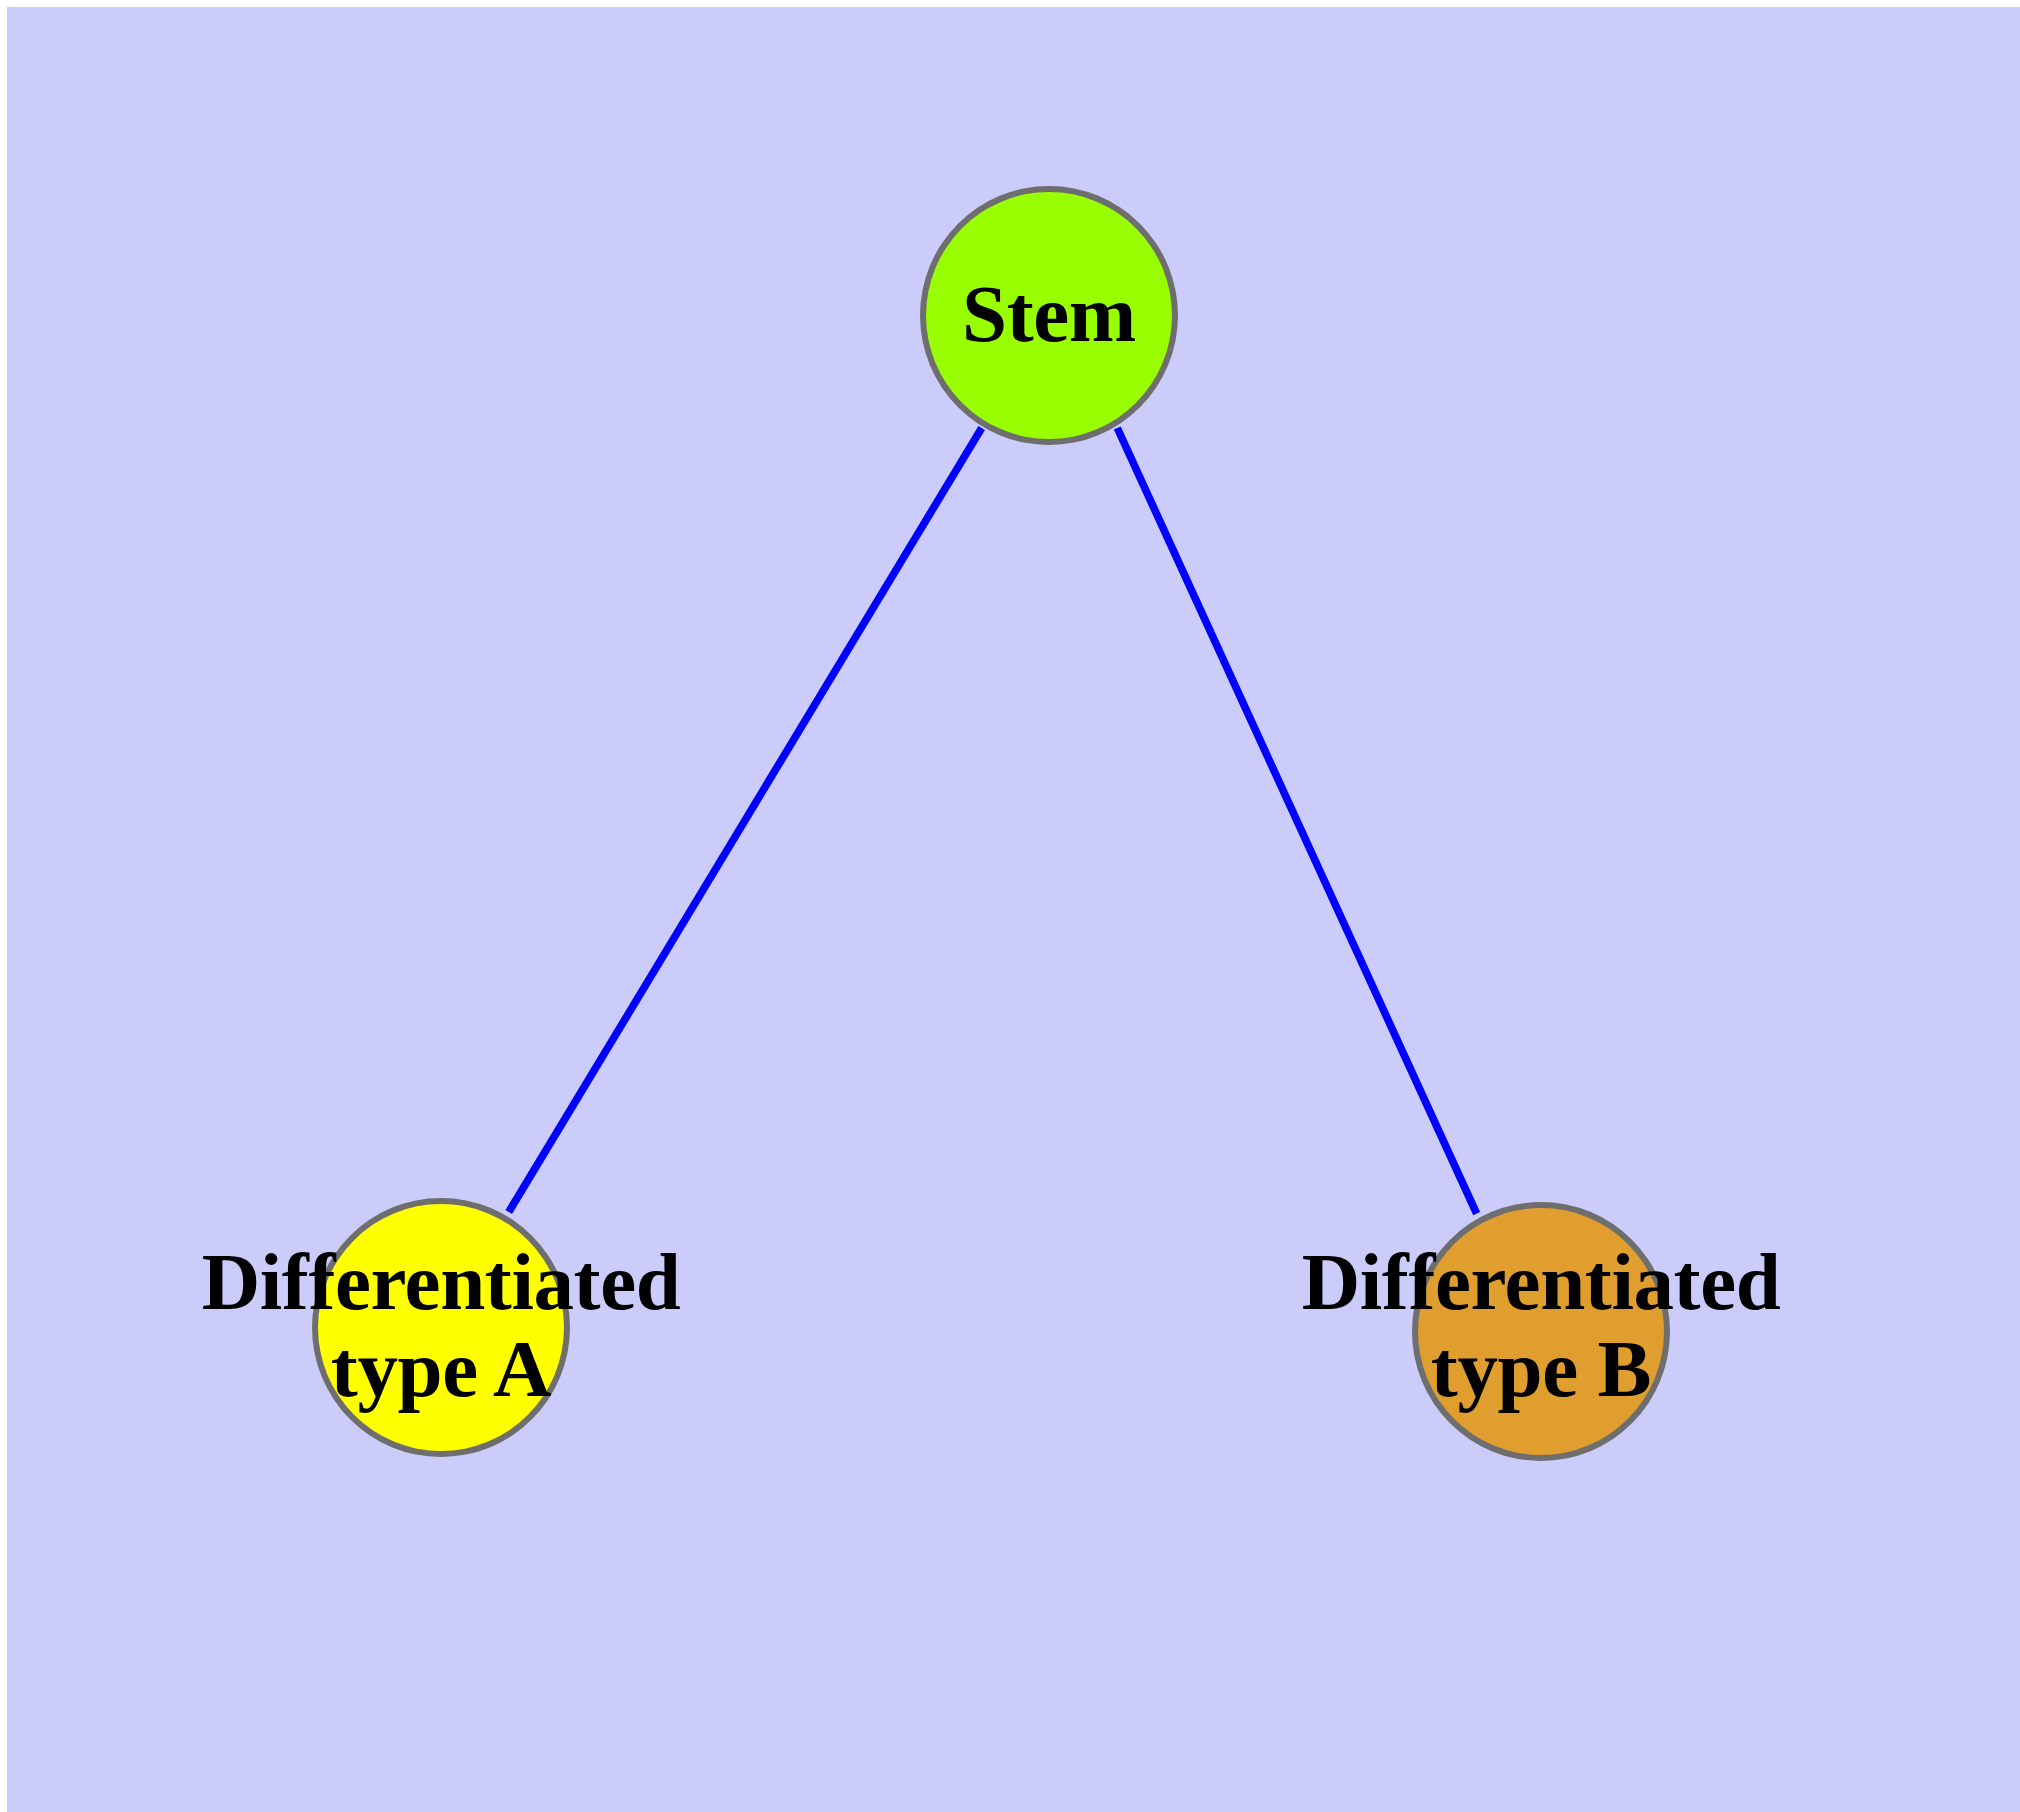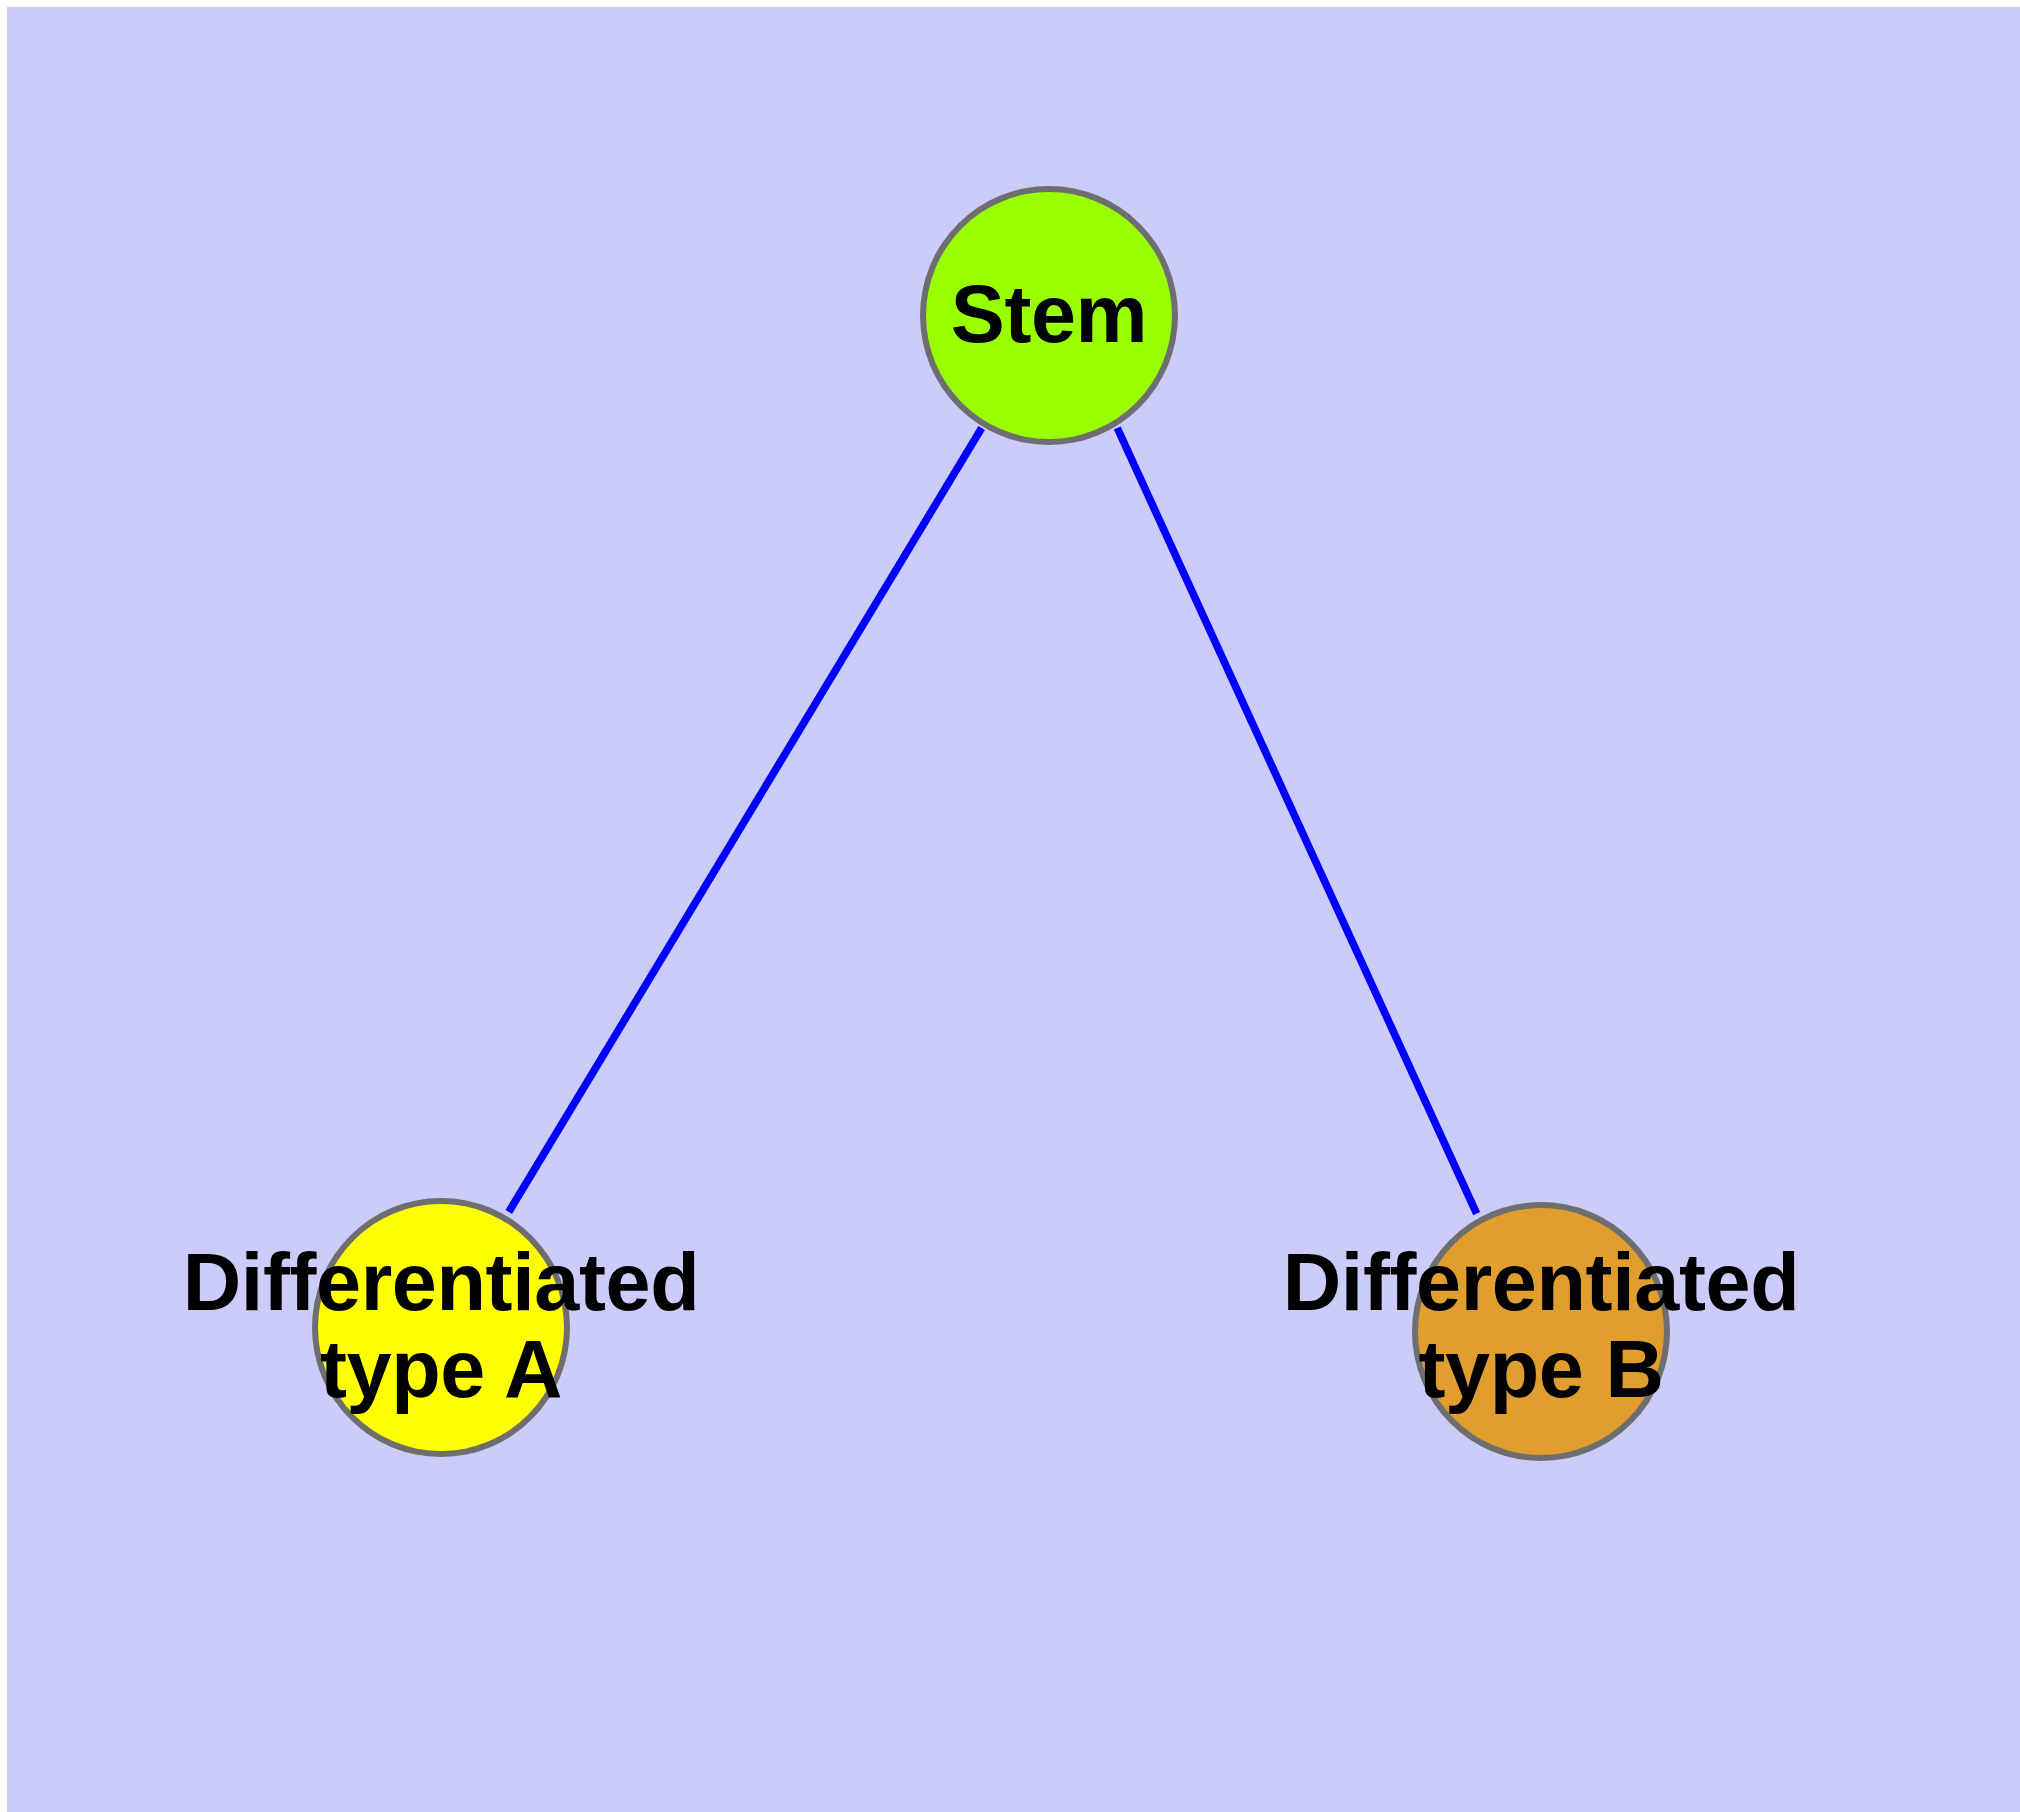--- a/index.html
+++ b/index.html
@@ -5,21 +5,21 @@
   html, body {
     margin: 0;
     padding: 0;
     background: #ffffff;
   }
   #canvas {
     position: relative;
     width: 2021px;
     height: 1812px;
     overflow: hidden;
-    font-family: Liberation Sans, sans-serif;
+    font-family: Liberation Serif, serif;
   }
   #graph-background {
     position: absolute;
     left: 6.8px;
     top: 6.8px;
     width: 2014px;
     height: 1805px;
     background: #ccccfa;
   }
   #edge-layer {

